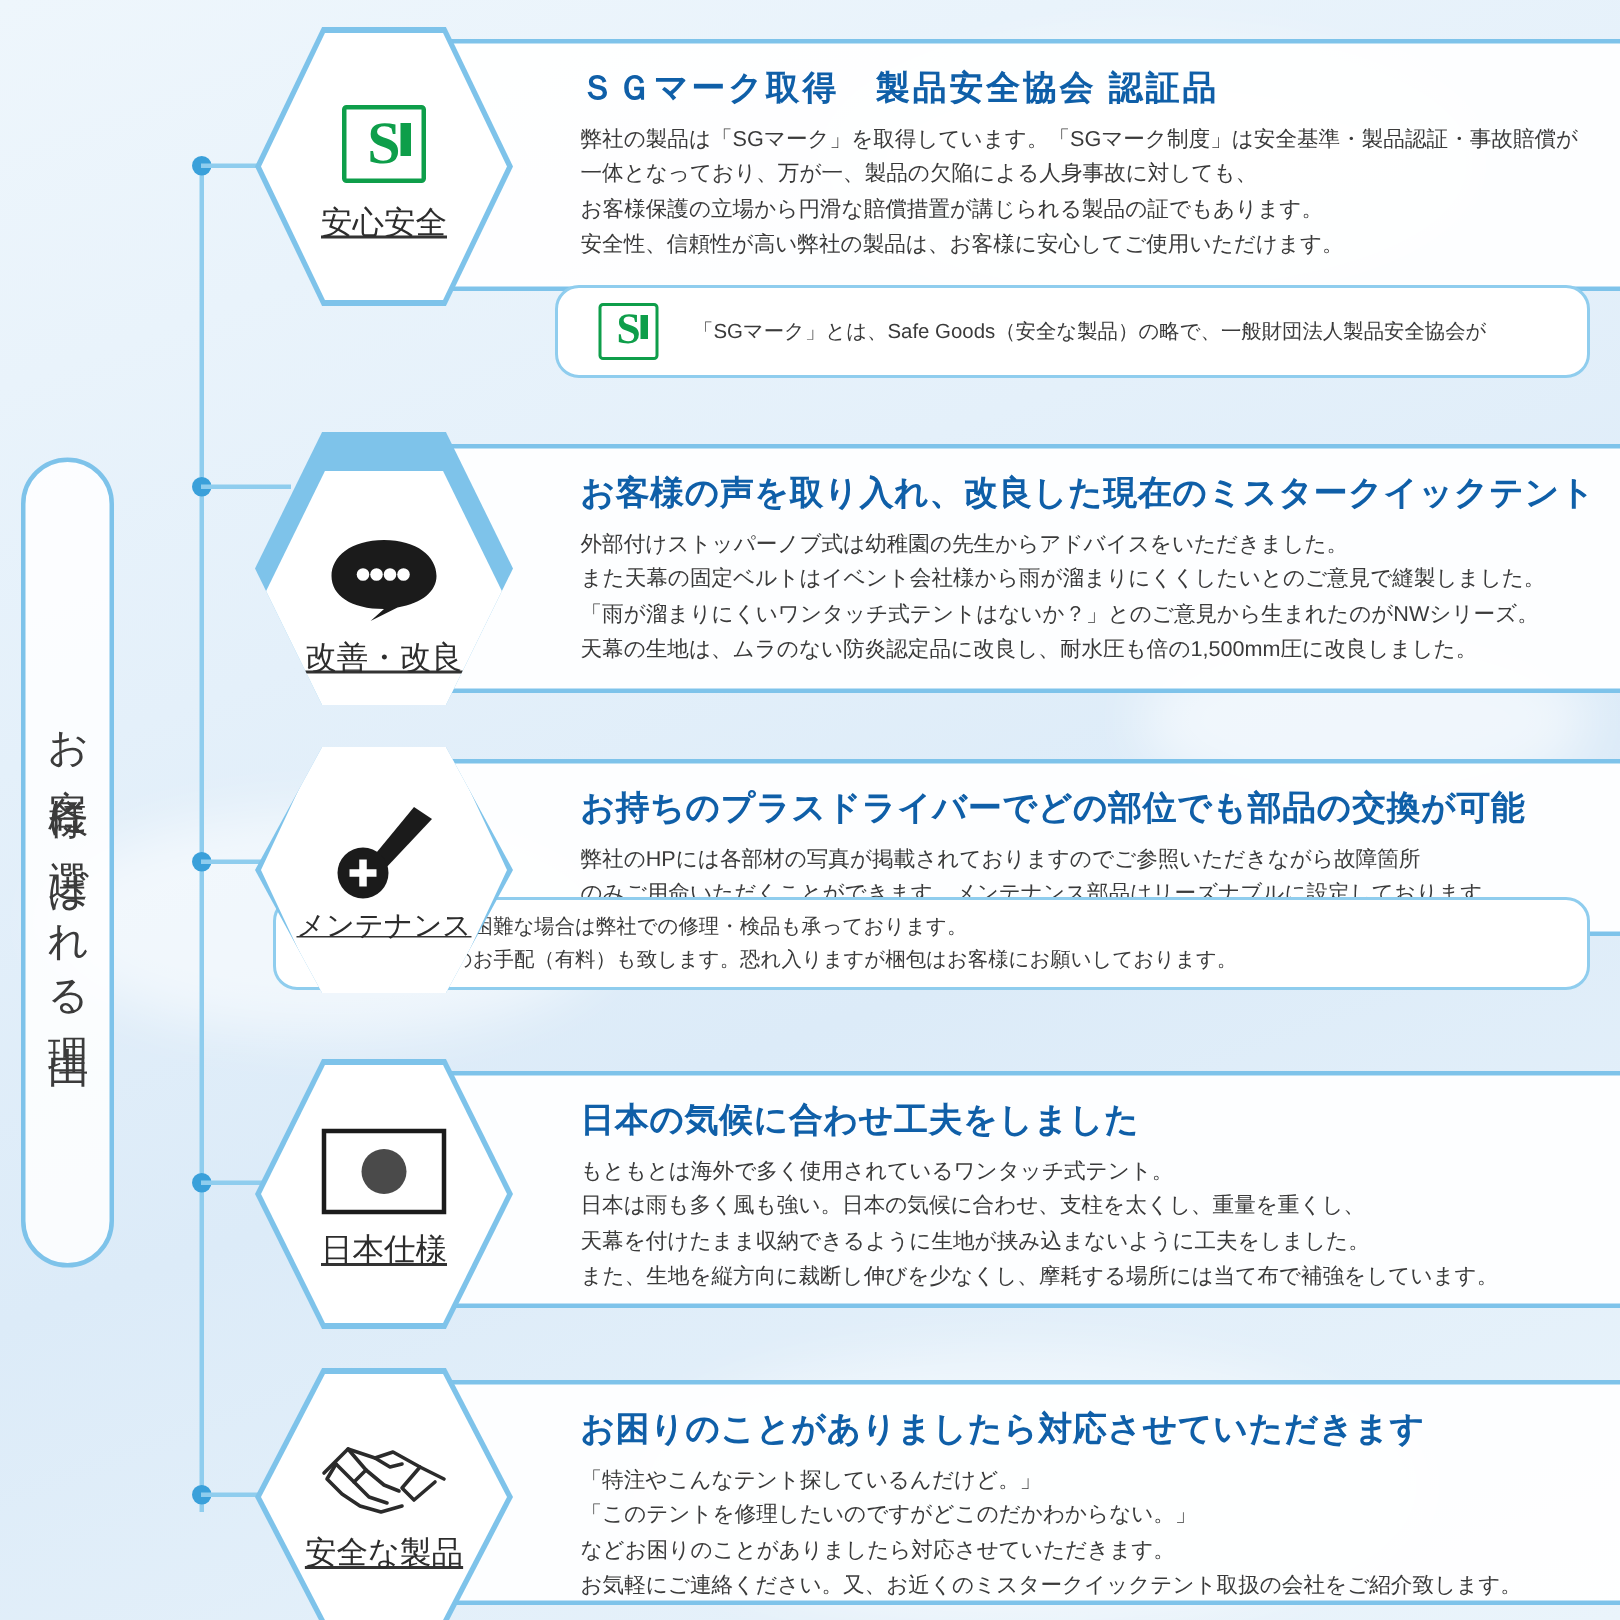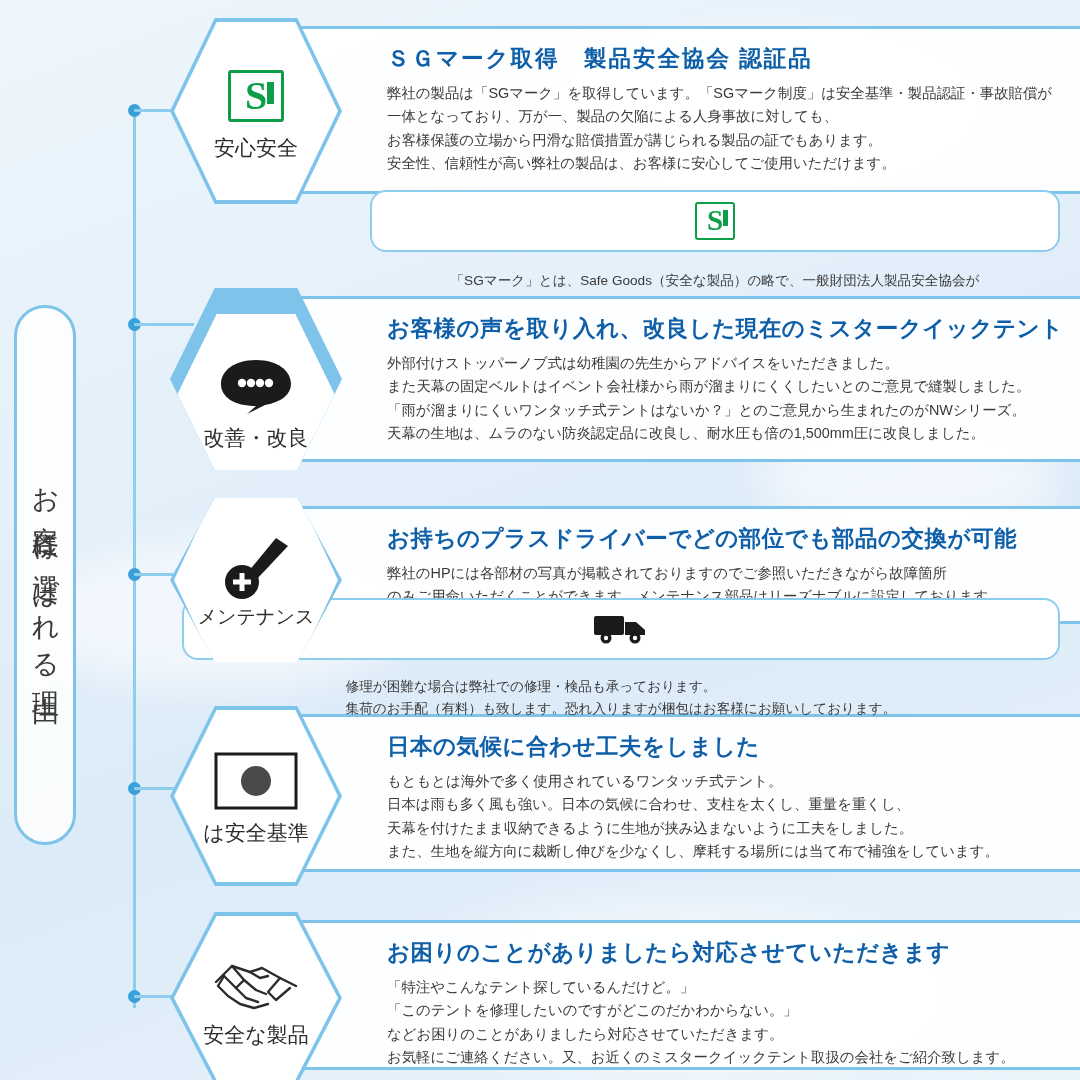--- a/index.html
+++ b/index.html
@@ -87,20 +87,21 @@
   .row {
     position: absolute;
     left: 170px;
   }
   .badge-wrap {
     position: absolute;
     left: 0;
     top: 0;
     width: 172px;
     z-index: 3;
+    text-decoration: underline;
   }
   .hexborder {
     width: 172px;
     background: #7ec3ea;
     clip-path: polygon(26% 0%, 74% 0%, 100% 50%, 74% 100%, 26% 100%, 0% 50%);
     padding: 0;
     display: flex;
     align-items: center;
     justify-content: center;
   }
@@ -158,24 +159,23 @@
 
   
   .note {
     position: absolute;
     background: #ffffff;
     border: 2px solid #8fcdee;
     border-radius: 16px;
     box-sizing: border-box;
     display: flex;
     align-items: center;
-    gap: 30px;
+    gap: 14px;
     padding: 10px 18px;
     z-index: 2;
-    flex-direction: column;
   }
   .note p {
     margin: 0;
     font-size: 13.6px;
     line-height: 1.65;
     color: #3a3a3a;
   }
   .note .note-icon {
     flex: 0 0 auto;
     width: 58px;
@@ -352,21 +352,21 @@
     </div>
     <div class="badge-wrap" style="top:0px;">
       <div class="hexborder" style="height:180px;">
         <div class="hexfill" style="height:172px;">
           <div class="badge-icon">
             <svg width="84" height="58" viewBox="0 0 84 58" aria-hidden="true">
               <rect x="2" y="2" width="80" height="54" fill="#ffffff" stroke="#1b1b1b" stroke-width="3"></rect>
               <circle cx="42" cy="29" r="15" fill="#4a4a4a"></circle>
             </svg>
           </div>
-          <div class="badge-label">は安全基準</div>
+          <div class="badge-label">日本仕様</div>
         </div>
       </div>
     </div>
   </div>
 
   <div class="row" style="top:912px;">
     <div class="panel" style="top:8px; width:940px; height:150px;">
       <h2>お困りのことがありましたら対応させていただきます</h2>
       <p>「特注やこんなテント探しているんだけど。」</p>
       <p>「このテントを修理したいのですがどこのだかわからない。」</p>

